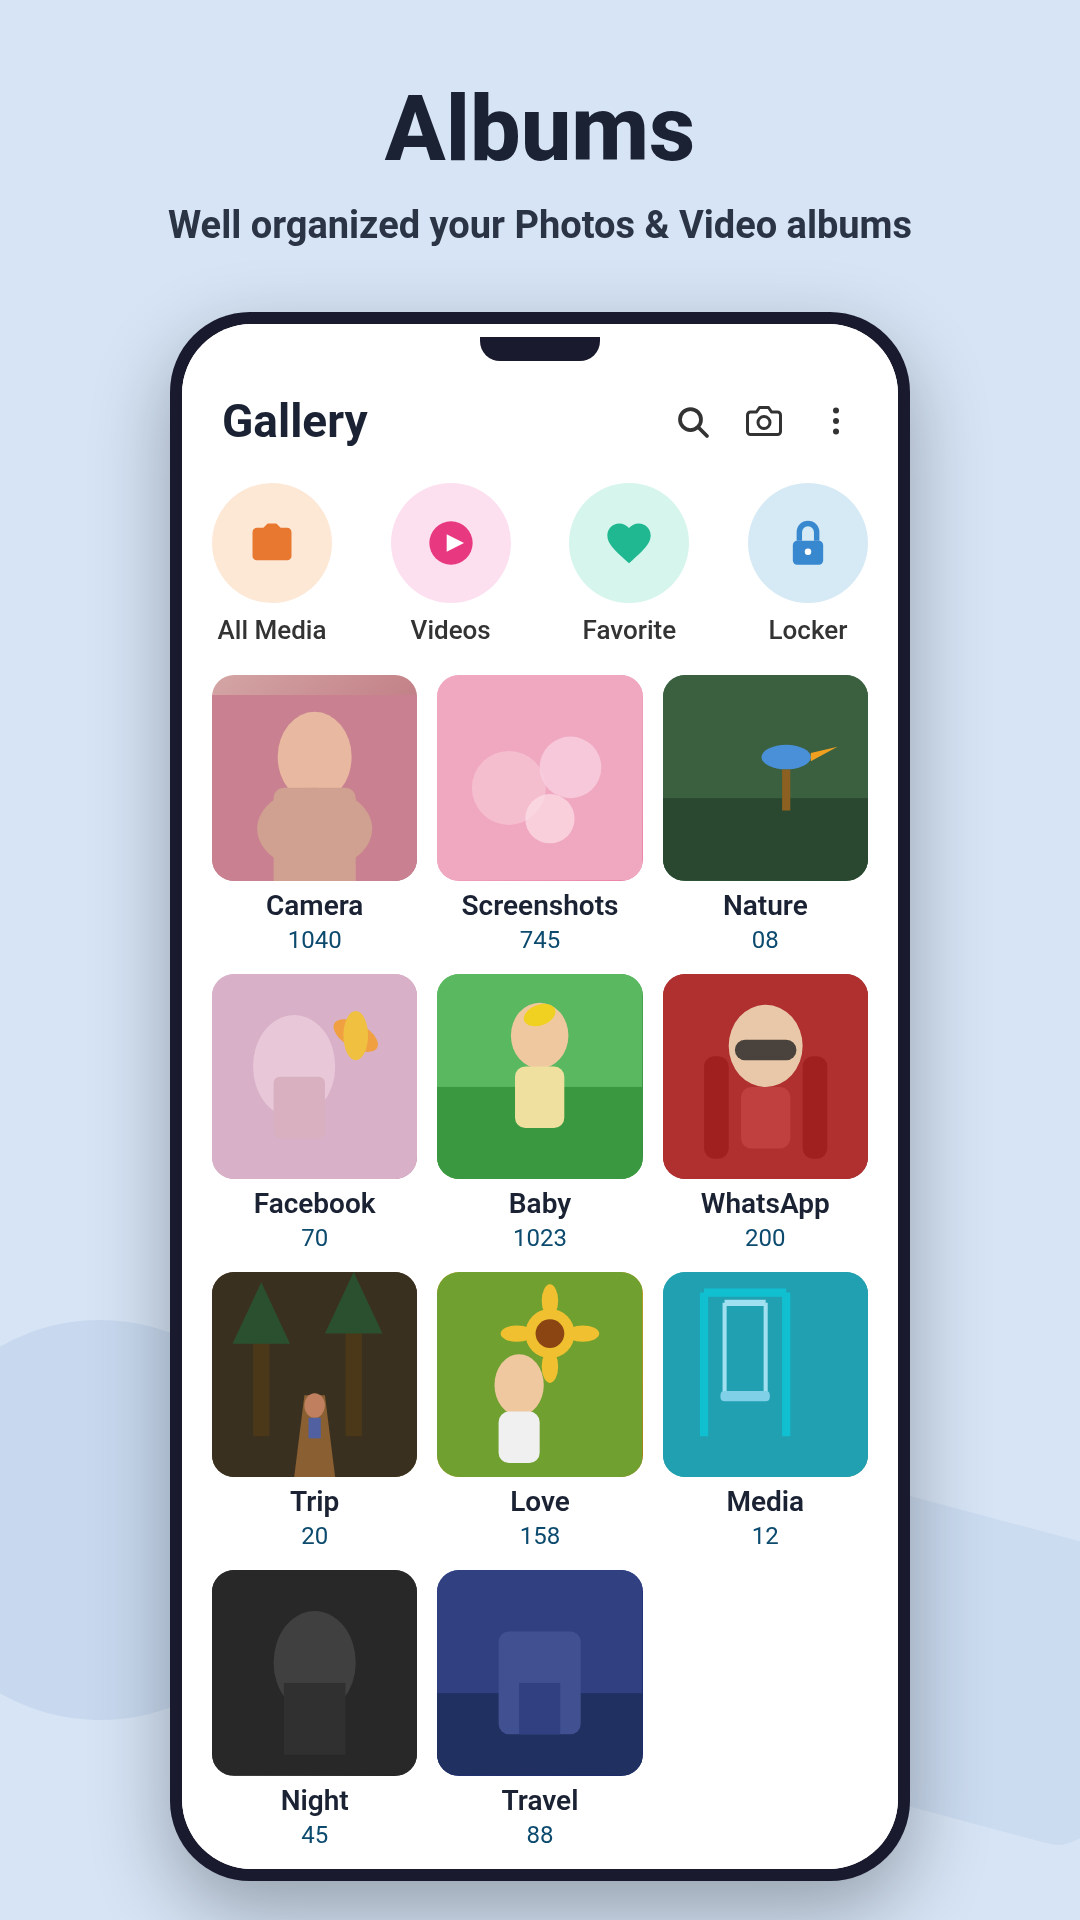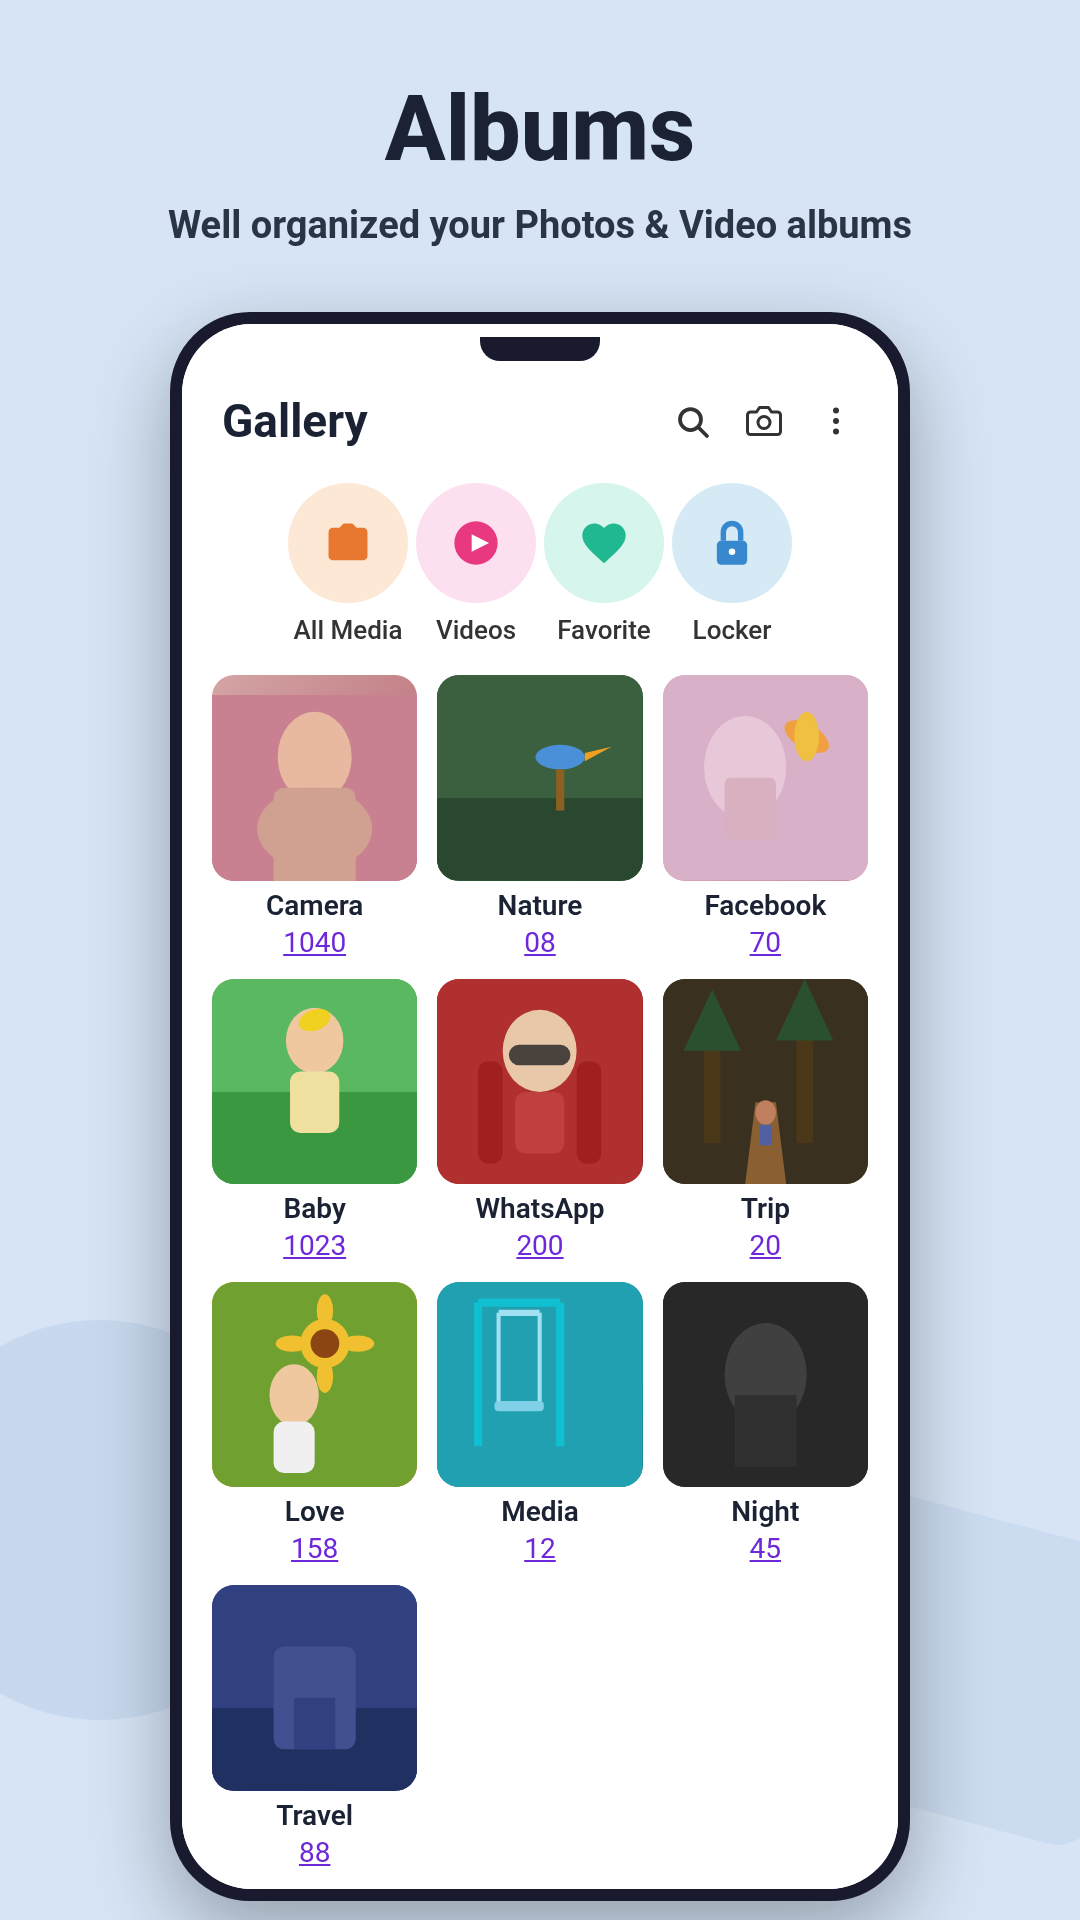--- a/index.html
+++ b/index.html
@@ -126,21 +126,21 @@
     }
     .header-icon svg {
       width: 36px;
       height: 36px;
     }
 
     
     .categories {
       display: flex;
       gap: 8px;
-      justify-content: center;
+      justify-content: space-between;
       padding: 10px 0 30px;
     }
     .category-item {
       display: flex;
       flex-direction: column;
       align-items: center;
       gap: 12px;
       cursor: pointer;
     }
     .category-circle {
@@ -180,24 +180,23 @@
       aspect-ratio: 1;
       border-radius: 22px;
       overflow: hidden;
     }
     .album-name {
       font-size: 28px;
       font-weight: 600;
       color: #1a2233;
     }
     .album-count {
-      font-size: 28px;
-      color: #6d28d9;
+      font-size: 24px;
+      color: #0c4a6e;
       margin-top: -4px;
-      text-decoration: underline;
     }
 
     
     .thumb-camera {
       background: linear-gradient(135deg, #d4a5a5 0%, #c4848a 50%, #a06070 100%);
       display: flex; align-items: flex-start; justify-content: center;
       padding-top: 20px;
     }
     .thumb-screenshots {
       background: linear-gradient(135deg, #f5c0c8 0%, #f0a0b8 50%, #e87098 100%);
@@ -330,20 +329,32 @@
               <rect width="100" height="100" fill="#c98090"></rect>
               <ellipse cx="50" cy="35" rx="18" ry="22" fill="#e8b8a0"></ellipse>
               <ellipse cx="50" cy="70" rx="28" ry="20" fill="#d0a090"></ellipse>
               <rect x="30" y="50" width="40" height="50" fill="#d0a090" rx="5"></rect>
             </svg>
           </div>
           <span class="album-name">Camera</span>
           <span class="album-count">1040</span>
         </div>
 
+        <div class="album-item">
+          <div class="album-thumb thumb-screenshots">
+            <svg width="100%" height="100%" viewBox="0 0 100 100" preserveAspectRatio="xMidYMid slice">
+              <rect width="100" height="100" fill="#f0a8c0"></rect>
+              <circle cx="35" cy="55" r="18" fill="#f5c0d0" opacity="0.9"></circle>
+              <circle cx="65" cy="45" r="15" fill="#f8d0e0" opacity="0.8"></circle>
+              <circle cx="55" cy="70" r="12" fill="#fce0e8" opacity="0.7"></circle>
+            </svg>
+          </div>
+          <span class="album-name">Screenshots</span>
+          <span class="album-count">745</span>
+        </div>
 
         <div class="album-item">
           <div class="album-thumb thumb-nature">
             <svg width="100%" height="100%" viewBox="0 0 100 100" preserveAspectRatio="xMidYMid slice">
               <rect width="100" height="100" fill="#3a6040"></rect>
               <rect x="0" y="60" width="100" height="40" fill="#2a4830"></rect>
 
               <ellipse cx="60" cy="40" rx="12" ry="6" fill="#4a90d8"></ellipse>
               <polygon points="72,38 85,35 72,42" fill="#f0a020"></polygon>
               <rect x="58" y="46" width="4" height="20" fill="#8b6020"></rect>

